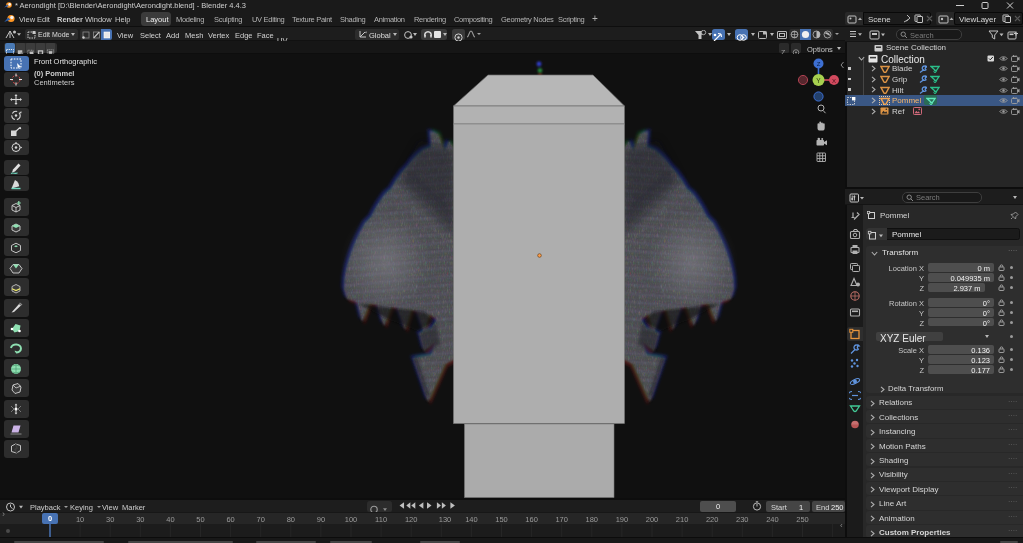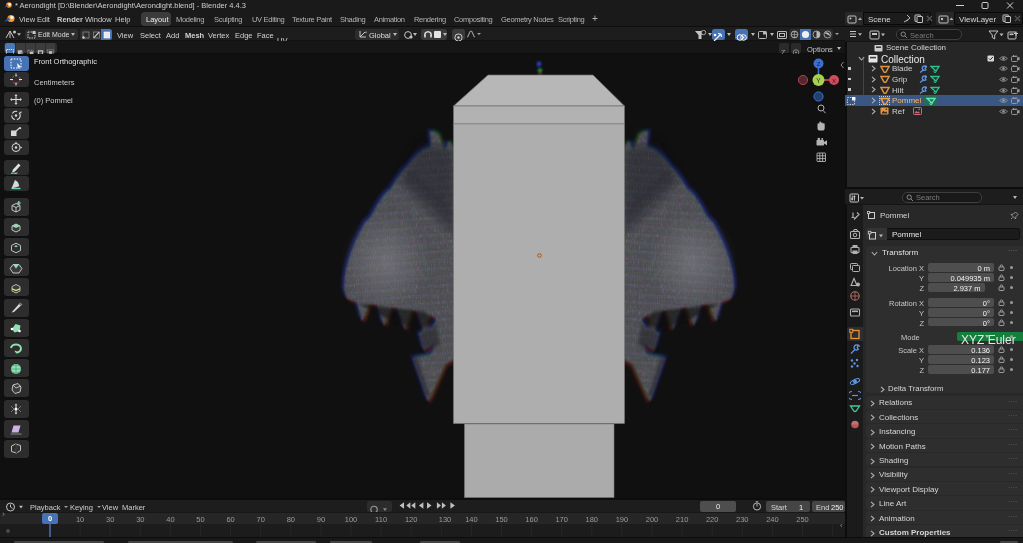--- a/index.html
+++ b/index.html
@@ -87,21 +87,21 @@
 <svg class="a" style="left:82px;top:30.5px" width="28" height="8" viewBox="0 0 28 8">
     <rect x="1" y="1" width="6" height="6" fill="none" stroke="#8a8a8a" stroke-width="0.8"></rect>
     <circle cx="1.5" cy="6.5" r="1.2" fill="#d0d0d0"></circle>
     <rect x="11.5" y="1" width="6" height="6" fill="none" stroke="#8a8a8a" stroke-width="0.8"></rect>
     <line x1="11.8" y1="6.8" x2="17.2" y2="1.2" stroke="#d0d0d0" stroke-width="1.2"></line>
     <rect x="22" y="1" width="6" height="6" fill="#e8e8e8" stroke="#fff" stroke-width="0.6"></rect>
   </svg>
 <div class="a" style="left:117px;top:31px;font-size:7.5px;color:#d2d2d2;font-weight:normal;white-space:nowrap;">View</div>
 <div class="a" style="left:140px;top:31px;font-size:7.5px;color:#d2d2d2;font-weight:normal;white-space:nowrap;">Select</div>
 <div class="a" style="left:166px;top:31px;font-size:7.5px;color:#d2d2d2;font-weight:normal;white-space:nowrap;">Add</div>
-<div class="a" style="left:185px;top:31px;font-size:7.5px;color:#d2d2d2;font-weight:bold;white-space:nowrap;">Mesh</div>
+<div class="a" style="left:185px;top:31px;font-size:7.5px;color:#d2d2d2;font-weight:normal;white-space:nowrap;">Mesh</div>
 <div class="a" style="left:208px;top:31px;font-size:7.5px;color:#d2d2d2;font-weight:normal;white-space:nowrap;">Vertex</div>
 <div class="a" style="left:235px;top:31px;font-size:7.5px;color:#d2d2d2;font-weight:normal;white-space:nowrap;">Edge</div>
 <div class="a" style="left:257px;top:31px;font-size:7.5px;color:#d2d2d2;font-weight:normal;white-space:nowrap;">Face</div>
 <div class="a" style="left:277px;top:36px;font-size:7.5px;color:#d2d2d2;font-weight:normal;white-space:nowrap;">UV</div>
 <div class="a" style="left:355px;top:28.5px;width:44px;height:11.5px;background:#2c2c2c;border-radius:2.5px"></div>
 <svg class="a" style="left:358px;top:30px" width="9" height="9" viewBox="0 0 9 9">
     <path d="M2,1 L2,7 L8,7 M2,7 L7,2" stroke="#c9c9c9" stroke-width="1" fill="none"></path>
     <path d="M7,2 l1.8,-0.4 l-0.6,1.8 z" fill="#c9c9c9"></path>
   </svg>
 <div class="a" style="left:369px;top:31px;font-size:7.5px;color:#dddddd;font-weight:normal;white-space:nowrap;">Global</div>
@@ -303,21 +303,21 @@
     <g stroke="#b4b4b4" fill="none" stroke-width="0.9">
       <rect x="817" y="153" width="8.5" height="8.5" rx="0.5"></rect>
       <line x1="819.8" y1="153" x2="819.8" y2="161.5"></line>
       <line x1="822.6" y1="153" x2="822.6" y2="161.5"></line>
       <line x1="817" y1="155.8" x2="825.5" y2="155.8"></line>
       <line x1="817" y1="158.6" x2="825.5" y2="158.6"></line>
     </g>
     <path d="M843.5,62 l-2.5,3 l2.5,3" stroke="#8a8a8a" stroke-width="1" fill="none"></path>
   </svg>
 <div class="a" style="left:34px;top:57px;font-size:7.5px;color:#e2e2e2;font-weight:normal;white-space:nowrap;">Front Orthographic</div>
-<div class="a" style="left:34px;top:68.5px;font-size:7.5px;color:#cdcdcd;font-weight:normal;white-space:nowrap;margin-top:27px;">(0) Pommel</div>
+<div class="a" style="left:34px;top:68.5px;font-size:7.5px;color:#cdcdcd;font-weight:bold;white-space:nowrap;">(0) Pommel</div>
 <div class="a" style="left:34px;top:78px;font-size:7.5px;color:#cdcdcd;font-weight:normal;white-space:nowrap;">Centimeters</div>
 <div class="a" style="left:3.5px;top:56px;width:25px;height:15px;background:#4772b3;border-radius:3px;display:flex;align-items:center;justify-content:center">
     <svg width="14" height="13" viewBox="0 0 14 13">
       <rect x="2" y="2" width="10" height="9" fill="none" stroke="#fff" stroke-width="1" stroke-dasharray="1.6,1.2"></rect>
       <path d="M8,6 l4,4 l-2,0 l-1,2 z" fill="#fff"></path>
     </svg>
   </div>
 <div class="a" style="left:3.5px;top:72px;width:25px;height:15px;background:#2d2d2d;border-radius:3px;display:flex;align-items:center;justify-content:center">
     <svg width="14" height="13" viewBox="0 0 14 13">
       <circle cx="7" cy="6.5" r="4" fill="none" stroke="#d84a4a" stroke-width="1" stroke-dasharray="2,1.6"></circle>
@@ -780,21 +780,21 @@
 <div class="a" style="left:869px;top:318.6px;width:55px;font-size:7.5px;color:#c6c6c6;text-align:right">Z</div>
 <div class="a" style="left:927.5px;top:317.6px;width:66.5px;height:8.8px">
     <div class="fld" style="width:100%;height:100%">0°</div>
   </div>
 <svg class="a" style="left:998px;top:318.6px" width="7" height="7" viewBox="0 0 7 7">
     <rect x="1" y="3" width="5" height="3.5" rx="0.6" fill="none" stroke="#a8a8a8" stroke-width="0.9"></rect>
     <path d="M2.2,3 v-0.8 a1.3,1.3 0 0 1 2.6,0 V3" fill="none" stroke="#a8a8a8" stroke-width="0.9"></path>
   </svg>
 <div class="a" style="left:1010px;top:320.6px;width:3px;height:3px;background:#9a9a9a;border-radius:50%"></div>
 <div class="a" style="left:901px;top:333.3px;font-size:7.5px;color:#c6c6c6;font-weight:normal;white-space:nowrap;">Mode</div>
-<div class="a" style="left:957px;top:332.3px;width:66.5px;height:8.8px;background:#15803d;border-radius:2px;color:#e8e8e8;font-size:12px;padding:0.5px 0 0 4px">XYZ Euler</div>
+<div class="a" style="left:876px;top:332.3px;width:66.5px;height:8.8px;background:#404040;border-radius:2px;color:#e8e8e8;font-size:10px;padding:0.5px 0 0 4px">XYZ Euler</div>
 <span class="a caret" style="left:985px;top:335.3px"></span>
 <div class="a" style="left:1010px;top:335.3px;width:3px;height:3px;background:#9a9a9a;border-radius:50%"></div>
 <div class="a" style="left:869px;top:346.4px;width:55px;font-size:7.5px;color:#c6c6c6;text-align:right">Scale X</div>
 <div class="a" style="left:927.5px;top:345.4px;width:66.5px;height:8.8px">
     <div class="fld" style="width:100%;height:100%">0.136</div>
   </div>
 <svg class="a" style="left:998px;top:346.4px" width="7" height="7" viewBox="0 0 7 7">
     <rect x="1" y="3" width="5" height="3.5" rx="0.6" fill="none" stroke="#a8a8a8" stroke-width="0.9"></rect>
     <path d="M2.2,3 v-0.8 a1.3,1.3 0 0 1 2.6,0 V3" fill="none" stroke="#a8a8a8" stroke-width="0.9"></path>
   </svg>

